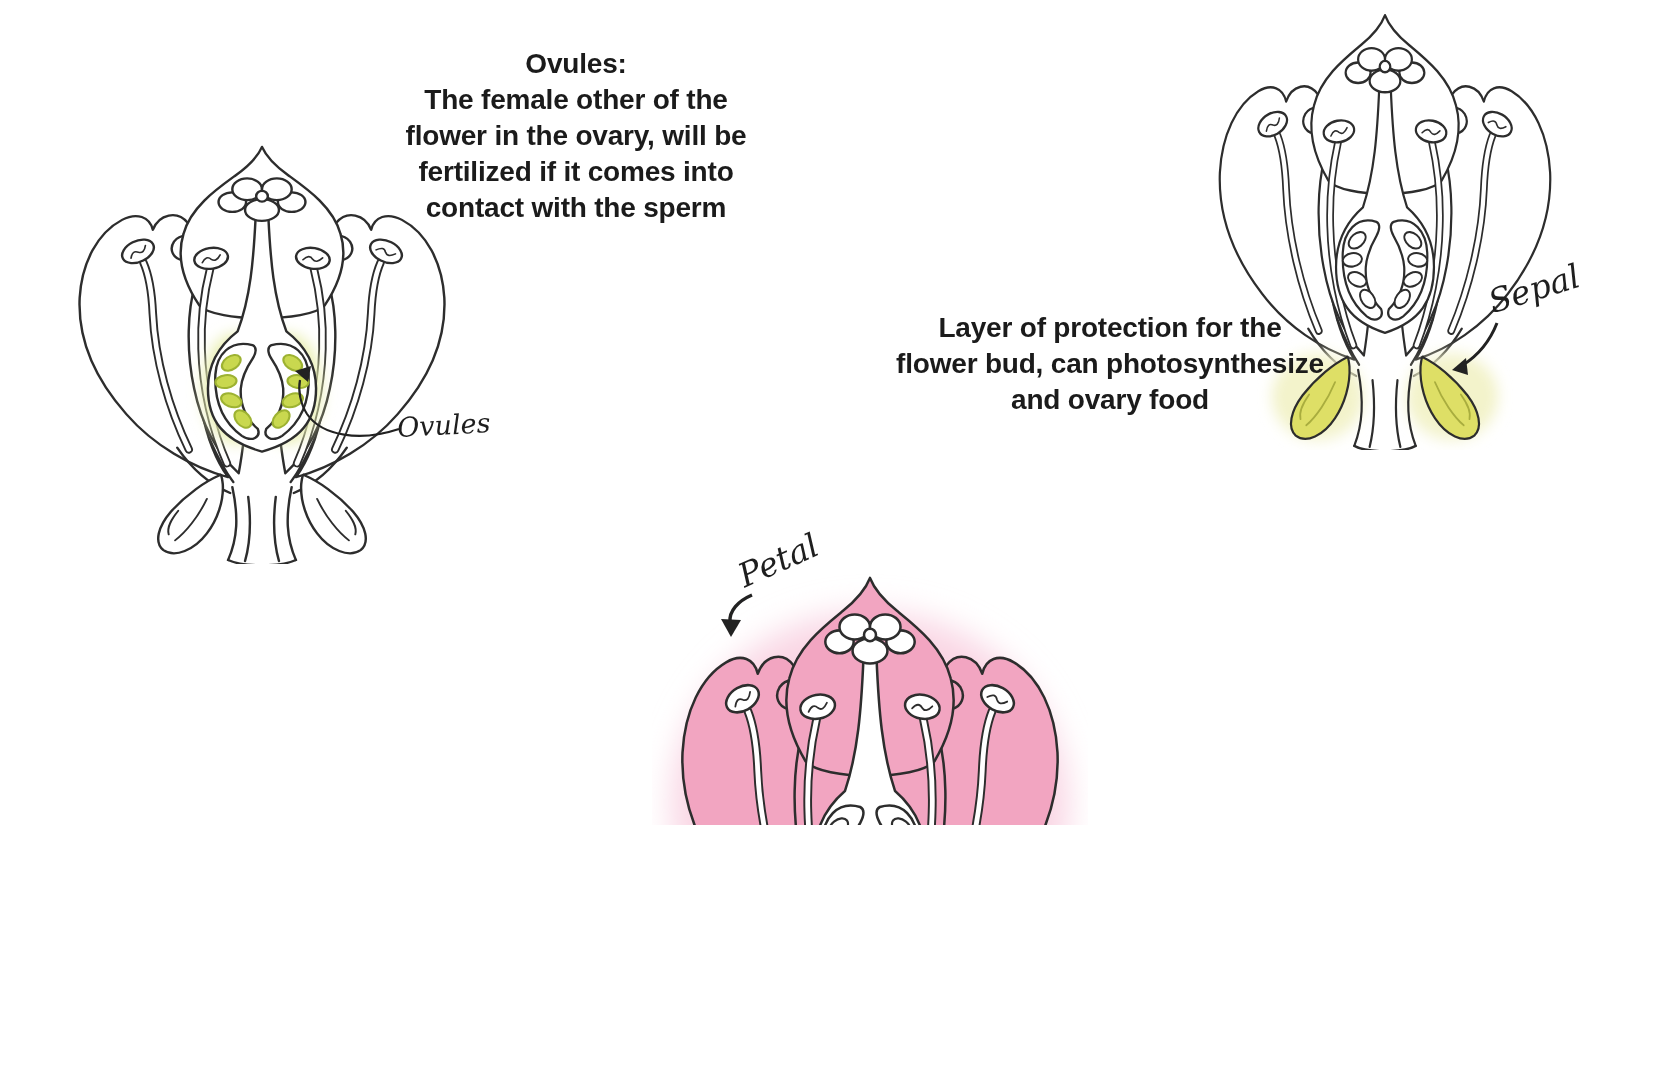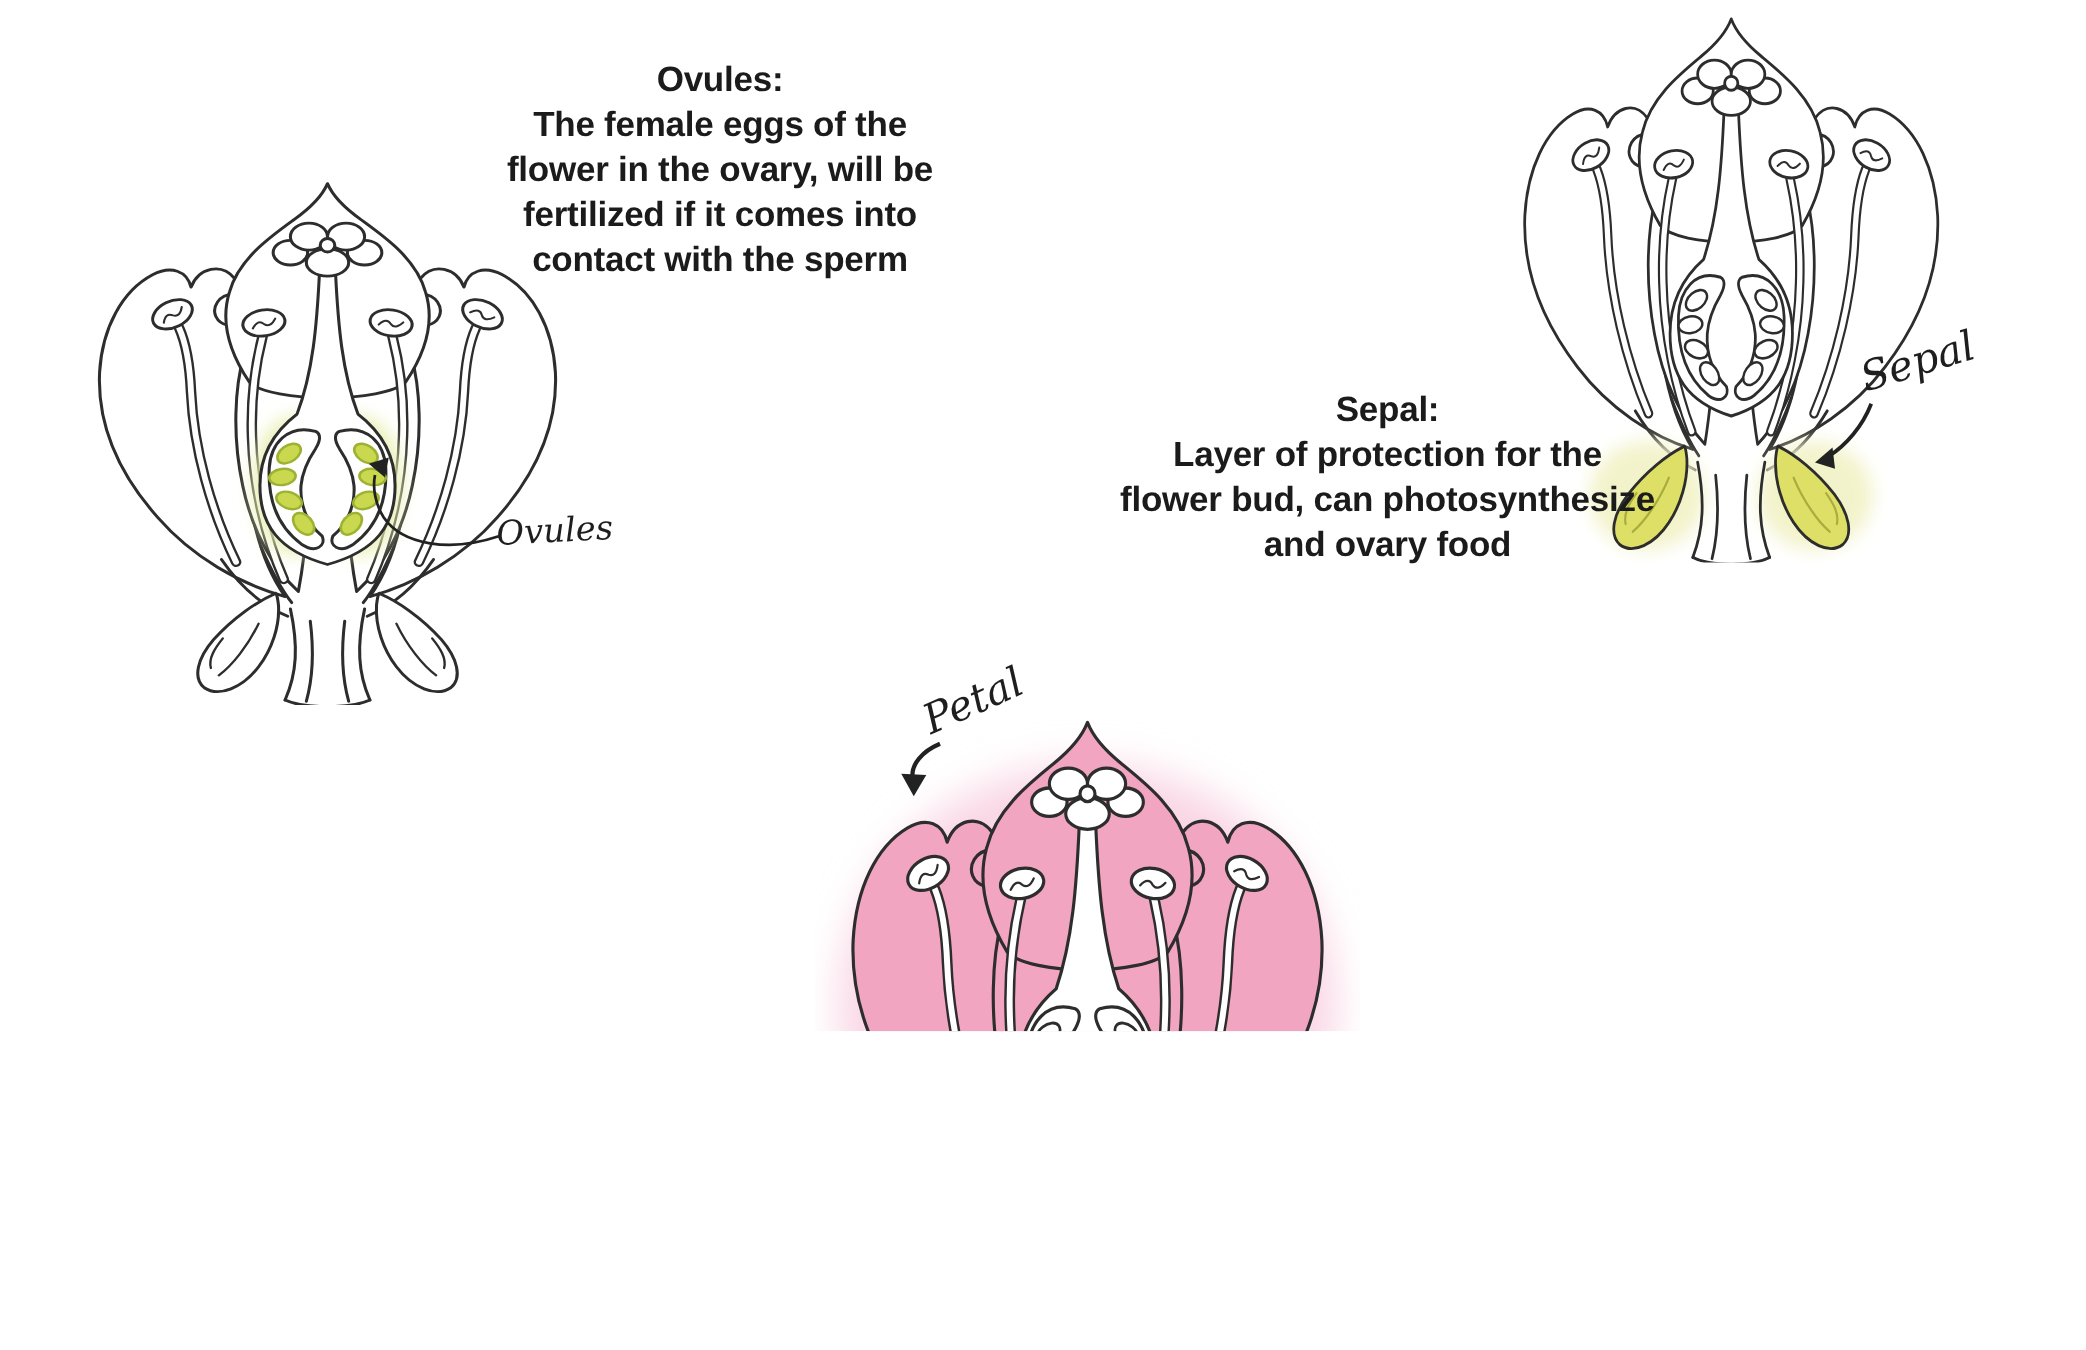--- a/index.html
+++ b/index.html
@@ -162,28 +162,27 @@
     </svg>
   <svg class="flower flower--sepal" viewBox="0 0 400 430" preserveAspectRatio="none">
       <use href="#flower"></use>
     </svg>
   <svg class="flower flower--petal" viewBox="0 0 400 430" preserveAspectRatio="none">
       <use href="#flower"></use>
     </svg>
 
   <div class="caption caption--ovules">
     <div class="heading">Ovules:</div>
-    <div class="body">The female eggs of the
+    <div class="body">The female other of the
 flower in the ovary, will be
 fertilized if it comes into
 contact with the sperm</div>
   </div>
 
   <div class="caption caption--sepal">
-    <div class="heading">Sepal:</div>
     <div class="body">Layer of protection for the
 flower bud, can photosynthesize
 and ovary food</div>
   </div>
 
 
   <span class="callout callout--ovules">Ovules</span>
   <span class="callout callout--sepal">Sepal</span>
   <span class="callout callout--petal">Petal</span>
 

